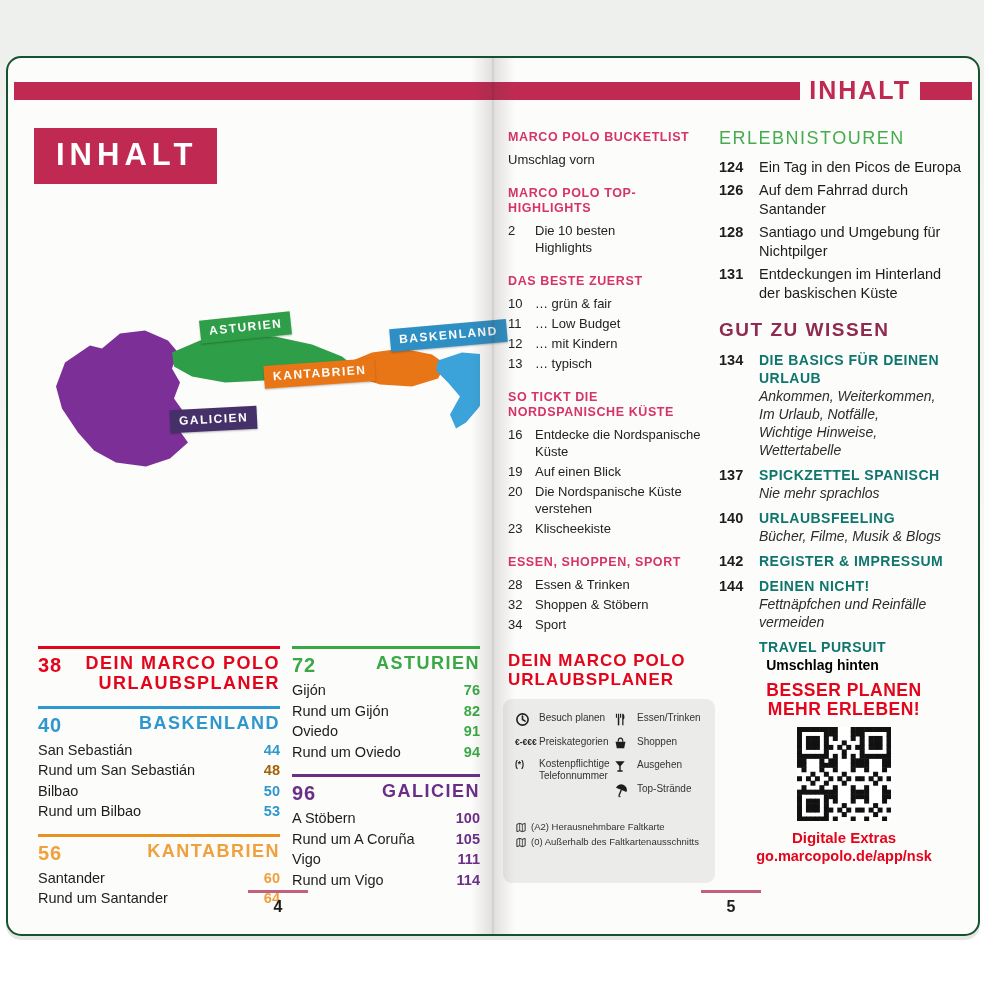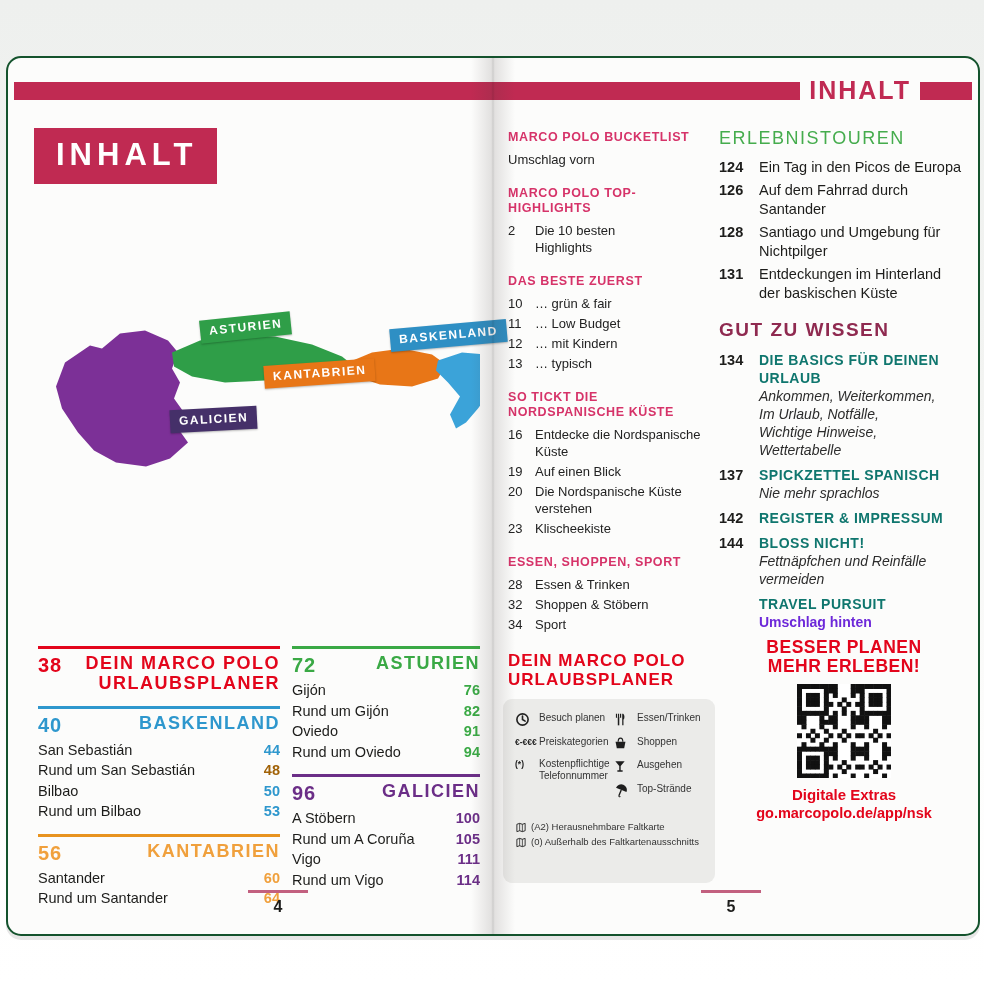--- a/index.html
+++ b/index.html
@@ -99,21 +99,21 @@
   .trow .n{width:40px;flex:none;font-weight:bold;}
   .trow .t span{display:block;}
 
   .know{margin-top:16px;}
   .know-head{color:#8f2a50;font-weight:bold;font-size:19px;letter-spacing:1.5px;margin-bottom:10px;}
   .krow{display:flex;margin-bottom:7px;}
   .krow .n{width:40px;flex:none;font-weight:bold;font-size:14.5px;color:#1d1d1b;line-height:18px;}
   .krow .kt{font-size:14px;}
   .krow .kt .ktitle span{display:block;color:#0f766e;font-weight:bold;letter-spacing:.5px;line-height:18px;}
   .krow .kt .ksub span{display:block;font-style:italic;color:#2c2c2c;line-height:18px;}
-  .krow .kt .ksub.plain span{font-style:normal;font-weight:bold;color:#6d28d9;}
+  .krow .kt .ksub.plain span{font-style:normal;font-weight:bold;color:#000000;text-align:center;}
 
   .promo{margin-top:6px;text-align:center;}
   .promo-head{color:#e3051b;font-weight:bold;font-size:17.5px;letter-spacing:.5px;line-height:19px;}
   .qr{margin:8px auto 7px;width:94px;height:94px;background:#fff;}
   .qr svg{display:block;}
   .promo-extras{color:#e3051b;font-weight:bold;font-size:15px;line-height:19px;}
   .promo-url{color:#e3051b;font-weight:bold;font-size:14.5px;line-height:19px;}
 </style>
 </head>
 <body>
@@ -497,26 +497,30 @@
         <div id="know-items">
             <div class="krow">
               <span class="n">134</span>
               <span class="kt"><span class="ktitle"><span>DIE BASICS FÜR DEINEN</span><span>URLAUB</span></span><span class="ksub"><span>Ankommen, Weiterkommen,</span><span>Im Urlaub, Notfälle,</span><span>Wichtige Hinweise,</span><span>Wettertabelle</span></span></span>
             </div>
             <div class="krow">
               <span class="n">137</span>
               <span class="kt"><span class="ktitle"><span>SPICKZETTEL SPANISCH</span></span><span class="ksub"><span>Nie mehr sprachlos</span></span></span>
             </div>
             <div class="krow">
+              <span class="n">140</span>
+              <span class="kt"><span class="ktitle"><span>URLAUBSFEELING</span></span><span class="ksub"><span>Bücher, Filme, Musik &amp; Blogs</span></span></span>
+            </div>
+            <div class="krow">
               <span class="n">142</span>
               <span class="kt"><span class="ktitle"><span>REGISTER &amp; IMPRESSUM</span></span></span>
             </div>
             <div class="krow">
               <span class="n">144</span>
-              <span class="kt"><span class="ktitle"><span>BLOSS NICHT!</span></span><span class="ksub"><span>Fettnäpfchen und Reinfälle</span><span>vermeiden</span></span></span>
+              <span class="kt"><span class="ktitle"><span>DEINEN NICHT!</span></span><span class="ksub"><span>Fettnäpfchen und Reinfälle</span><span>vermeiden</span></span></span>
             </div>
             <div class="krow">
               <span class="n"></span>
               <span class="kt"><span class="ktitle"><span>TRAVEL PURSUIT</span></span><span class="ksub plain"><span>Umschlag hinten</span></span></span>
             </div>
           </div>
       </div>
 
       <div class="promo">
         <div class="promo-head">

